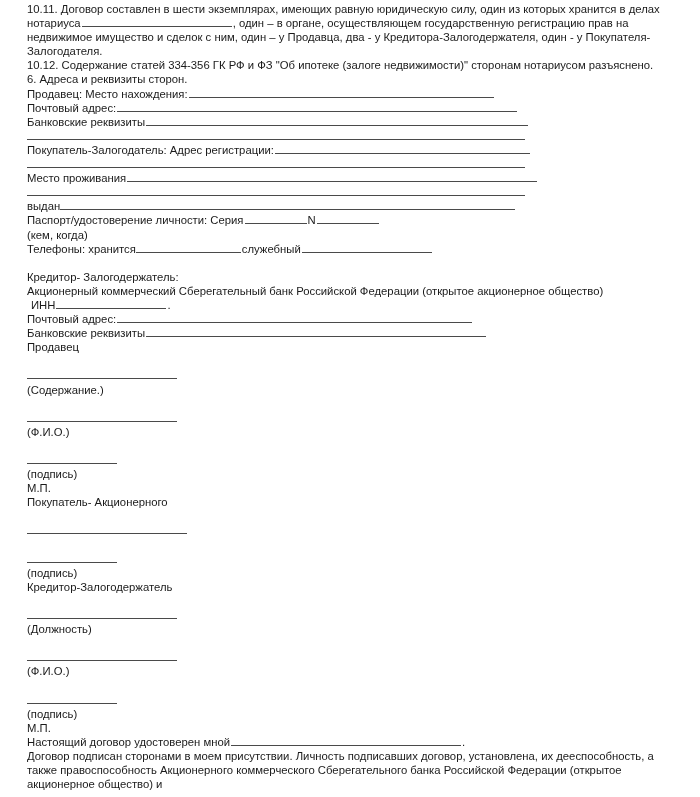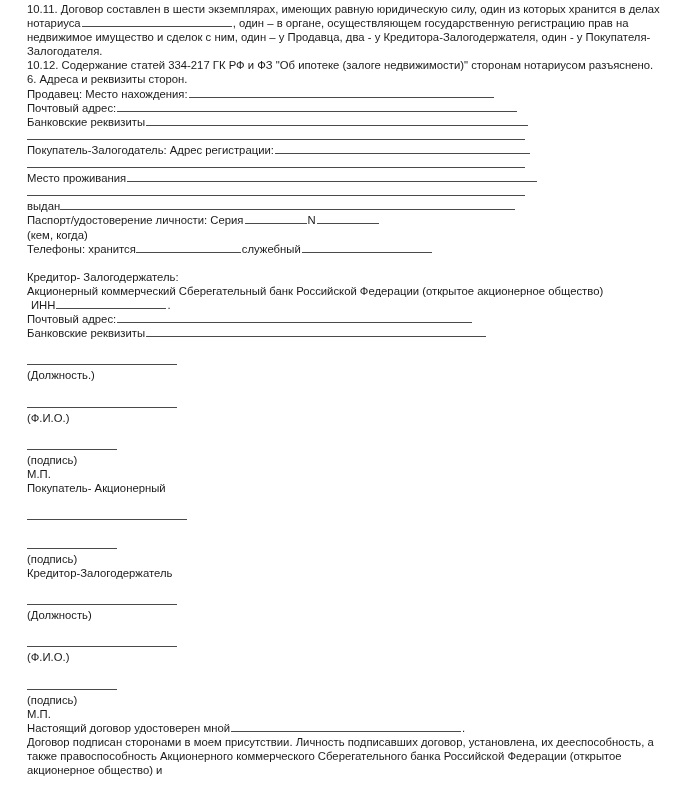--- a/index.html
+++ b/index.html
@@ -64,21 +64,21 @@
   .sig-line .ul { margin: 0; }
   .nowrap { white-space: nowrap; }
 </style>
 </head>
 <body>
 
 <div class="page">
 
   <p class="p"><span>10.11. Договор составлен в шести экземплярах, имеющих равную юридическую силу, один из которых хранится в делах нотариуса</span><span class="ul w-150"></span><span>, один – в органе, осуществляющем государственную регистрацию прав на недвижимое имущество и сделок с ним, один – у Продавца, два - у Кредитора-Залогодержателя, один - у Покупателя-Залогодателя.</span></p>
 
-  <p class="p">10.12. Содержание статей 334-217 ГК РФ и ФЗ "Об ипотеке (залоге недвижимости)" сторонам нотариусом разъяснено.</p>
+  <p class="p">10.12. Содержание статей 334-356 ГК РФ и ФЗ "Об ипотеке (залоге недвижимости)" сторонам нотариусом разъяснено.</p>
 
   <p class="p">6. Адреса и реквизиты сторон.</p>
 
   <p class="p"><span>Продавец: Место нахождения:</span><span class="ul w-305" style="width:305px"></span></p>
 
   <p class="p"><span>Почтовый адрес:</span><span class="ul" style="width:400px"></span></p>
 
   <p class="p"><span>Банковские реквизиты</span><span class="ul" style="width:382px"></span></p>
 
   <div class="rule-row"><span class="ul w-rule"></span></div>
@@ -104,35 +104,36 @@
   <p class="p">Кредитор- Залогодержатель:</p>
   <p class="p">Акционерный коммерческий Сберегательный банк Российской Федерации (открытое акционерное общество)</p>
 
 
   <p class="p"><span style="display:inline-block;width:4px"></span><span>ИНН</span><span class="ul w-110"></span><span>.</span></p>
 
   <p class="p"><span>Почтовый адрес:</span><span class="ul" style="width:355px"></span></p>
 
   <p class="p"><span>Банковские реквизиты</span><span class="ul" style="width:340px"></span></p>
 
+  <p class="p">Продавец</p>
 
   <span class="blank"></span>
   <div class="sig-line"><span class="ul w-150"></span></div>
-  <p class="p">(Должность.)</p>
+  <p class="p">(Содержание.)</p>
 
   <span class="blank"></span>
   <div class="sig-line"><span class="ul w-150"></span></div>
   <p class="p">(Ф.И.О.)</p>
 
   <span class="blank"></span>
   <div class="sig-line"><span class="ul w-90"></span></div>
   <p class="p">(подпись)</p>
   <p class="p">М.П.</p>
 
-  <p class="p">Покупатель- Акционерный</p>
+  <p class="p">Покупатель- Акционерного</p>
 
   <span class="blank"></span>
   <div class="sig-line"><span class="ul" style="width:160px"></span></div>
 
   <span class="blank"></span>
   <div class="sig-line"><span class="ul w-90"></span></div>
   <p class="p">(подпись)</p>
 
   <p class="p">Кредитор-Залогодержатель</p>
 

